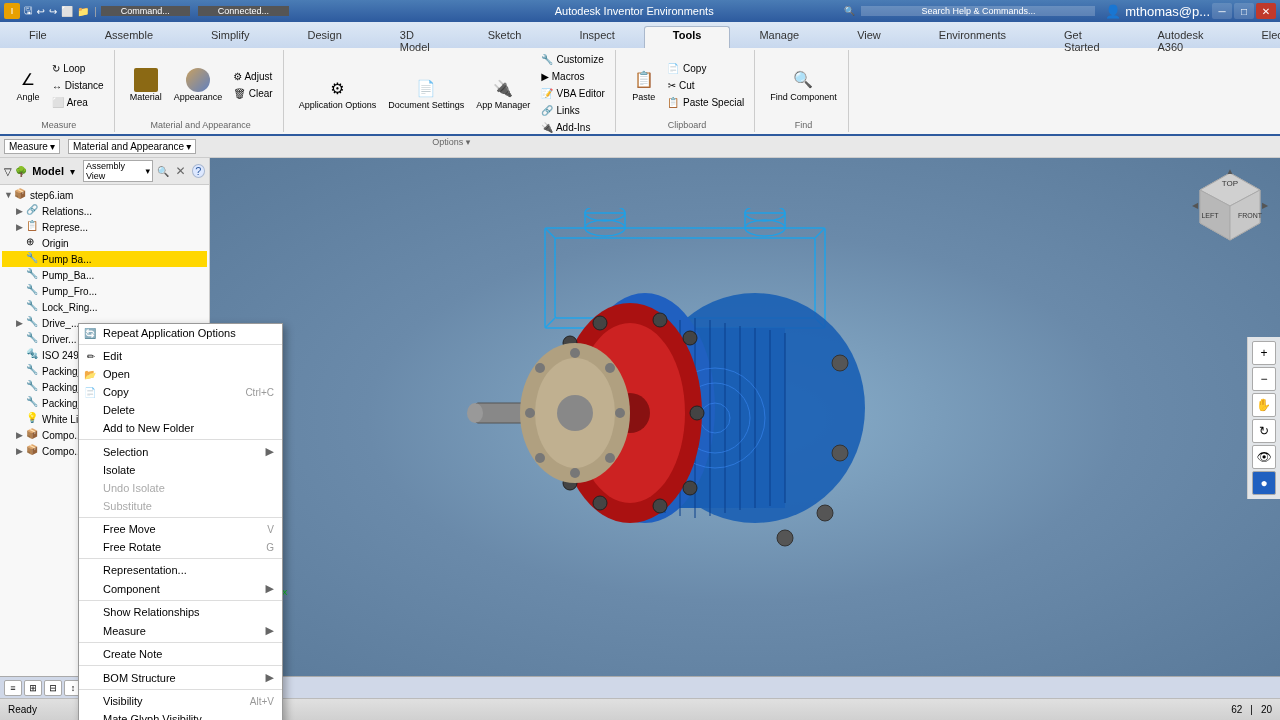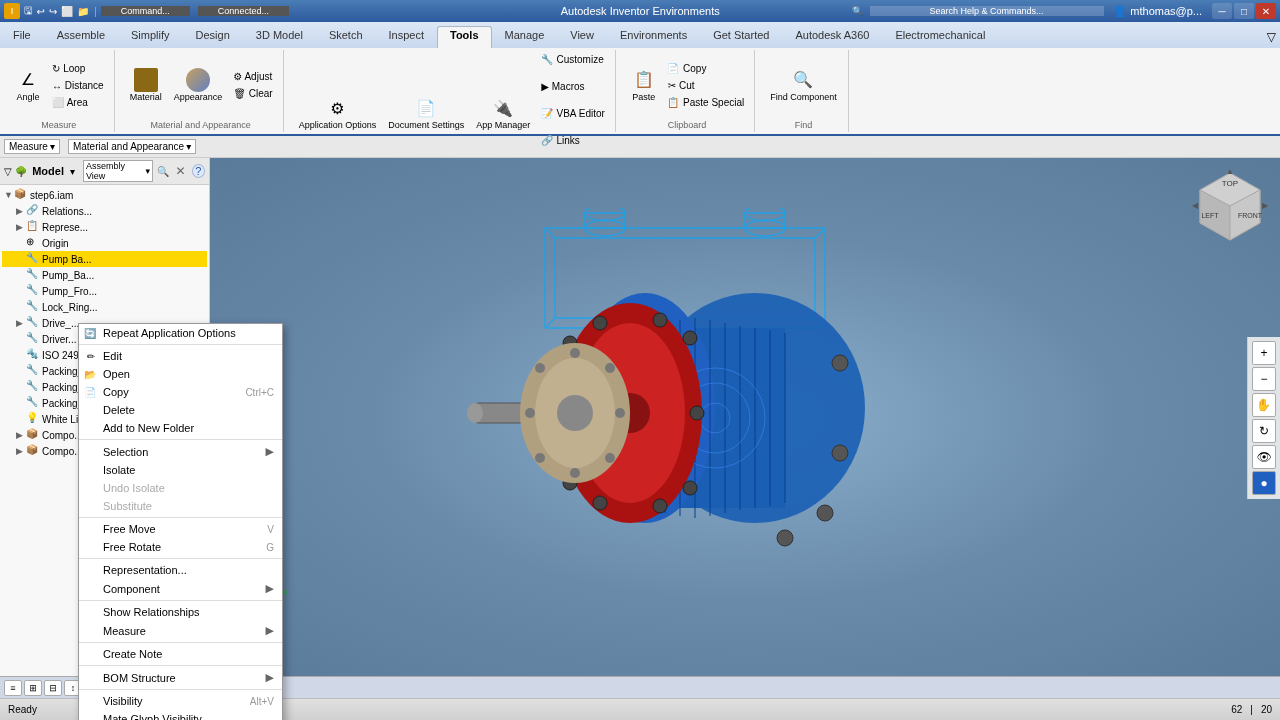--- a/index.html
+++ b/index.html
@@ -27,21 +27,21 @@
       background: #f5f5f5;
       border-bottom: 2px solid #2d5a9e;
     }
     #ribbon-tabs {
       display: flex;
       background: linear-gradient(to bottom, #dde8f5, #c8d8ee);
       height: 26px;
       padding-top: 4px;
     }
     .ribbon-tab {
-      padding: 2px 12px;
+      padding: 2px 28px;
       font-size: 11px;
       cursor: pointer;
       border: 1px solid transparent;
       border-bottom: none;
       border-radius: 3px 3px 0 0;
       background: transparent;
       color: #333;
     }
     .ribbon-tab.active {
       background: #f5f5f5;
@@ -335,21 +335,21 @@
     <span style="font-size:10px; color:#aaa;">|</span>
     <span style="font-size:9px; background:#555; padding:0 20px;">Command...</span>
     <span style="font-size:9px; background:#555; padding:0 20px; margin-left:4px;">Connected...</span>
   </div>
   <div id="titlebar-center">
     <span>Autodesk Inventor Environments</span>
   </div>
   <div id="titlebar-right">
     <span style="font-size:9px; margin-right:4px;">🔍</span>
     <span style="font-size:9px; background:rgba(255,255,255,0.2); padding:0 60px; margin-right:8px;">Search Help &amp; Commands...</span>
-    <span style="font-size:11px; margin-right:8px;">👤 mthomas@p...</span>
+    <span style="font-size:13px; ">👤 mthomas@p...</span>
     <button class="title-btn">─</button>
     <button class="title-btn">□</button>
     <button class="title-btn title-close">✕</button>
   </div>
 </div>
 
 <div id="ribbon">
   <div id="ribbon-tabs">
     <div class="ribbon-tab">File</div>
     <div class="ribbon-tab">Assemble</div>
@@ -409,21 +409,21 @@
           <div class="ribbon-btn-label">Application Options</div>
         </div>
         <div class="ribbon-btn">
           <div class="ribbon-btn-icon">📄</div>
           <div class="ribbon-btn-label">Document Settings</div>
         </div>
         <div class="ribbon-btn">
           <div class="ribbon-btn-icon">🔌</div>
           <div class="ribbon-btn-label">App Manager</div>
         </div>
-        <div style="display:flex; flex-direction:column; gap:12px;">
+        <div style="display:flex; flex-direction:column; gap:2px;">
           <div class="ribbon-btn-sm">🔧 Customize</div>
           <div class="ribbon-btn-sm">▶ Macros</div>
           <div class="ribbon-btn-sm">📝 VBA Editor</div>
           <div class="ribbon-btn-sm">🔗 Links</div>
           <div class="ribbon-btn-sm">🔌 Add-Ins</div>
         </div>
       </div>
       <div class="ribbon-group-label">Options ▾</div>
     </div>
 

